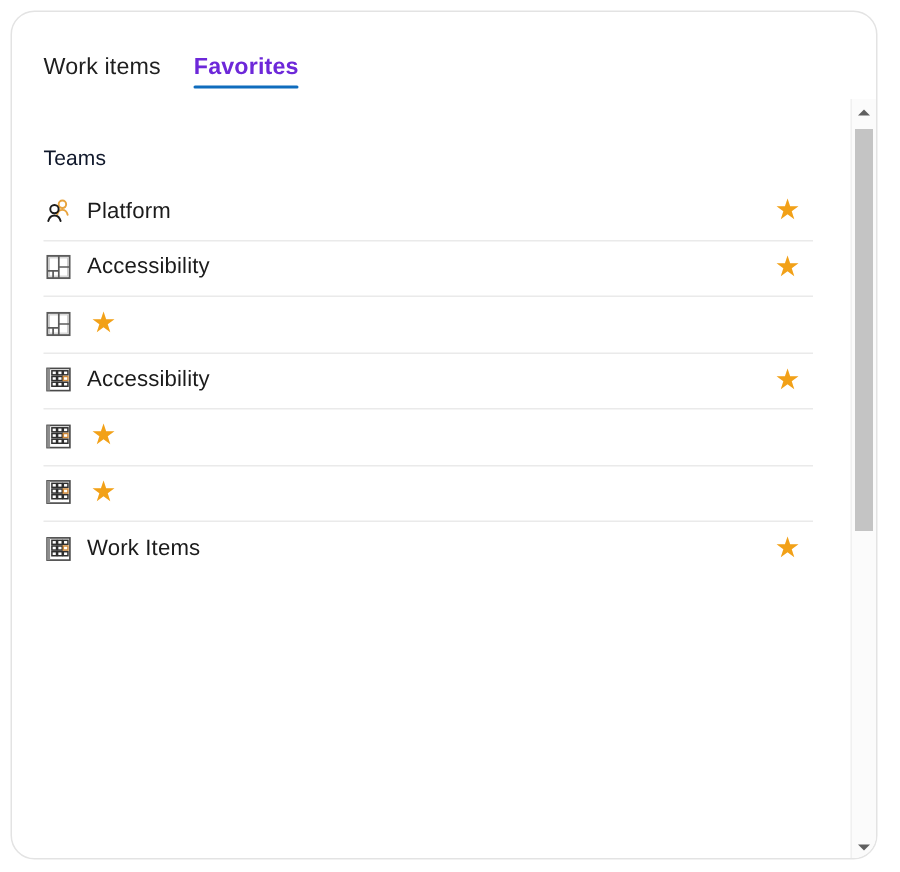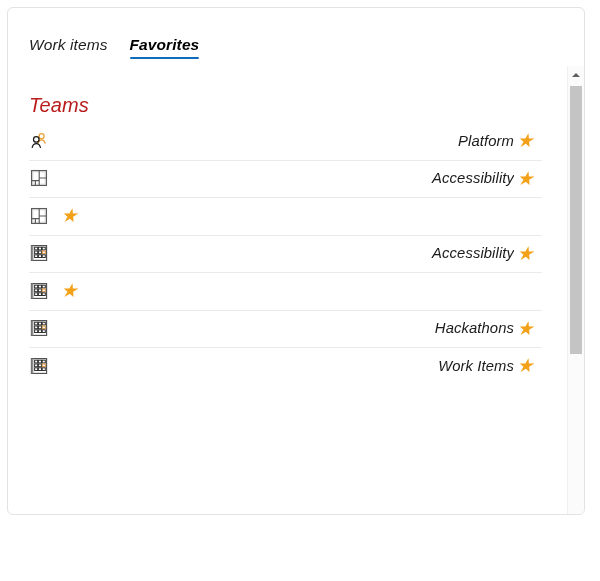--- a/index.html
+++ b/index.html
@@ -21,27 +21,26 @@
     height: 581px;
     background: #ffffff;
   }
 
   
   .card {
     position: absolute;
     left: 7px;
     top: 7px;
     width: 578px;
-    height: 508px;
+    height: 566px;
     background: #ffffff;
     border: 1px solid #e3e3e3;
-    border-radius: 6px;
+    border-radius: 16px;
     box-sizing: border-box;
     overflow: hidden;
-    font-style: italic;
   }
 
   
   .tabstrip {
     position: absolute;
     left: 0;
     top: 0;
     height: 58px;
     padding-left: 21px;
     display: flex;
@@ -60,21 +59,21 @@
     letter-spacing: 0.1px;
     cursor: pointer;
     background: transparent;
     border: none;
     font-family: "Liberation Sans", sans-serif;
     white-space: nowrap;
   }
   .tab .tab-label { line-height: 1; }
   .tab.active .tab-label {
     font-weight: bold;
-    color: #000000;
+    color: #6d28d9;
   }
   .tab.active .tab-underline {
     position: absolute;
     left: 0;
     right: 0;
     bottom: 8px;
     height: 2px;
     background: #0f6cbd;
     border-radius: 1px;
   }
@@ -89,39 +88,38 @@
     overflow: hidden;
   }
   .content {
     position: absolute;
     left: 0;
     top: 0;
     width: 552px;
   }
 
   .group-header {
-    font-size: 20px;
-    color: #b91c1c;
+    font-size: 14px;
+    color: #0f172a;
     padding-left: 21px;
     height: 34px;
     line-height: 34px;
     letter-spacing: 0.1px;
   }
   .group-header.first { margin-top: 22px; }
   .group-header.later { margin-top: 19px; }
 
   .row {
     position: relative;
     height: 37.5px;
     display: flex;
     align-items: center;
     padding-left: 21px;
     padding-right: 18px;
     cursor: pointer;
-    text-align: right;
   }
   .row + .row::before {
     content: "";
     position: absolute;
     left: 21px;
     right: 18px;
     top: 0;
     height: 1px;
     background: #eaeaea;
   }
@@ -318,21 +316,20 @@
                 <rect x="5.6" y="8" width="3.1" height="2.7" fill="#ffffff" stroke="#2f2f2f" stroke-width="1.0"></rect>
                 <rect x="5.6" y="11.8" width="3.1" height="2.7" fill="#ffffff" stroke="#2f2f2f" stroke-width="1.0"></rect>
                 <rect x="9.4" y="4.2" width="3.1" height="2.7" fill="#ffffff" stroke="#2f2f2f" stroke-width="1.0"></rect>
                 <rect x="9.4" y="8" width="3.1" height="2.7" fill="#ffffff" stroke="#2f2f2f" stroke-width="1.0"></rect>
                 <rect x="9.4" y="11.8" width="3.1" height="2.7" fill="#ffffff" stroke="#2f2f2f" stroke-width="1.0"></rect>
                 <rect x="13.2" y="4.2" width="3.1" height="2.7" fill="#ffffff" stroke="#2f2f2f" stroke-width="1.0"></rect>
                 <rect x="13.2" y="8" width="3.1" height="2.7" fill="#ffffff" stroke="#d08a3a" stroke-width="1.0"></rect>
                 <rect x="13.2" y="11.8" width="3.1" height="2.7" fill="#ffffff" stroke="#2f2f2f" stroke-width="1.0"></rect>
               </svg>
             </span>
-            <span class="row-label">Hackathons</span>
             <span class="row-star">
               <span class="star-glyph">★</span>
             </span>
           </div>
           <div class="row">
             <span class="row-icon">
               <svg width="20" height="20" viewBox="0 0 20 20">
                 <rect x="2.4" y="2.6" width="15.2" height="14.8" fill="none" stroke="#4a4a4a" stroke-width="1.1"></rect>
                 <rect x="2.4" y="2.6" width="2.0" height="14.8" fill="#8d8d8d"></rect>
                 <rect x="5.6" y="4.2" width="3.1" height="2.7" fill="#ffffff" stroke="#2f2f2f" stroke-width="1.0"></rect>

